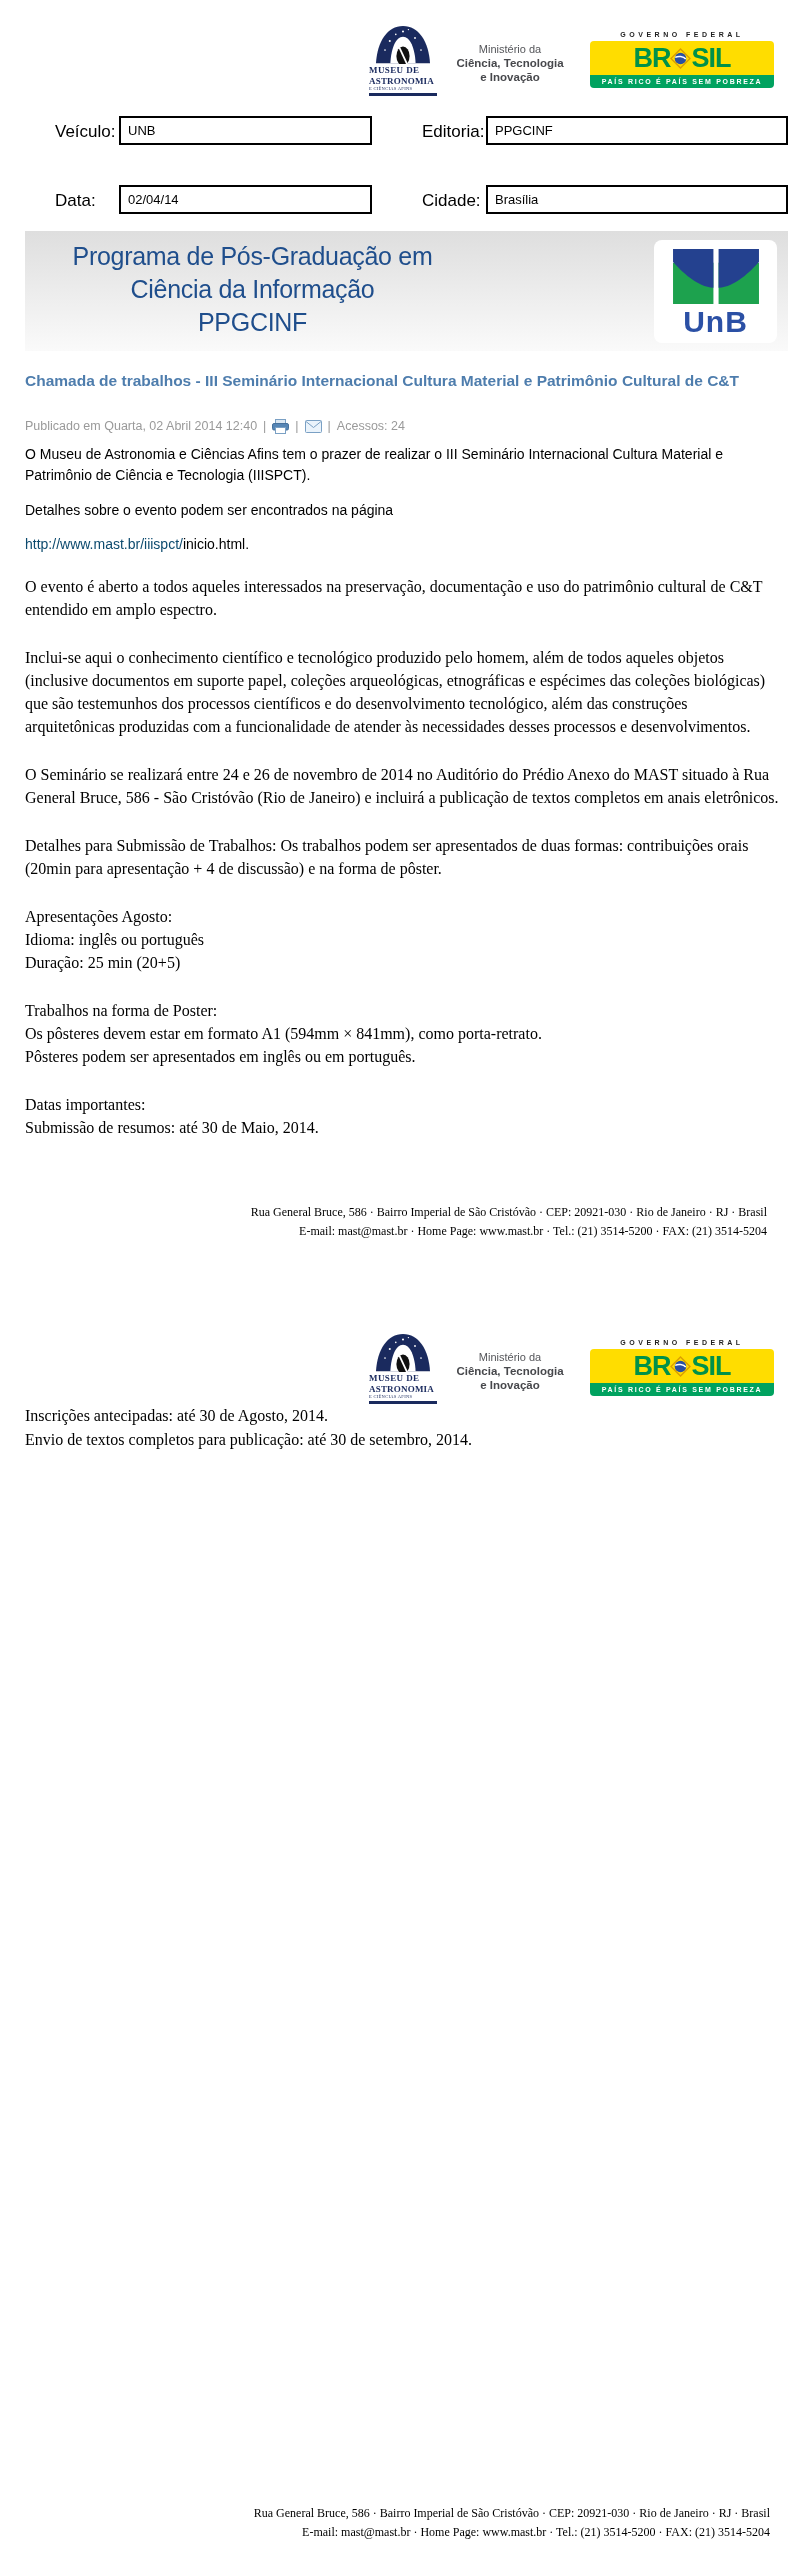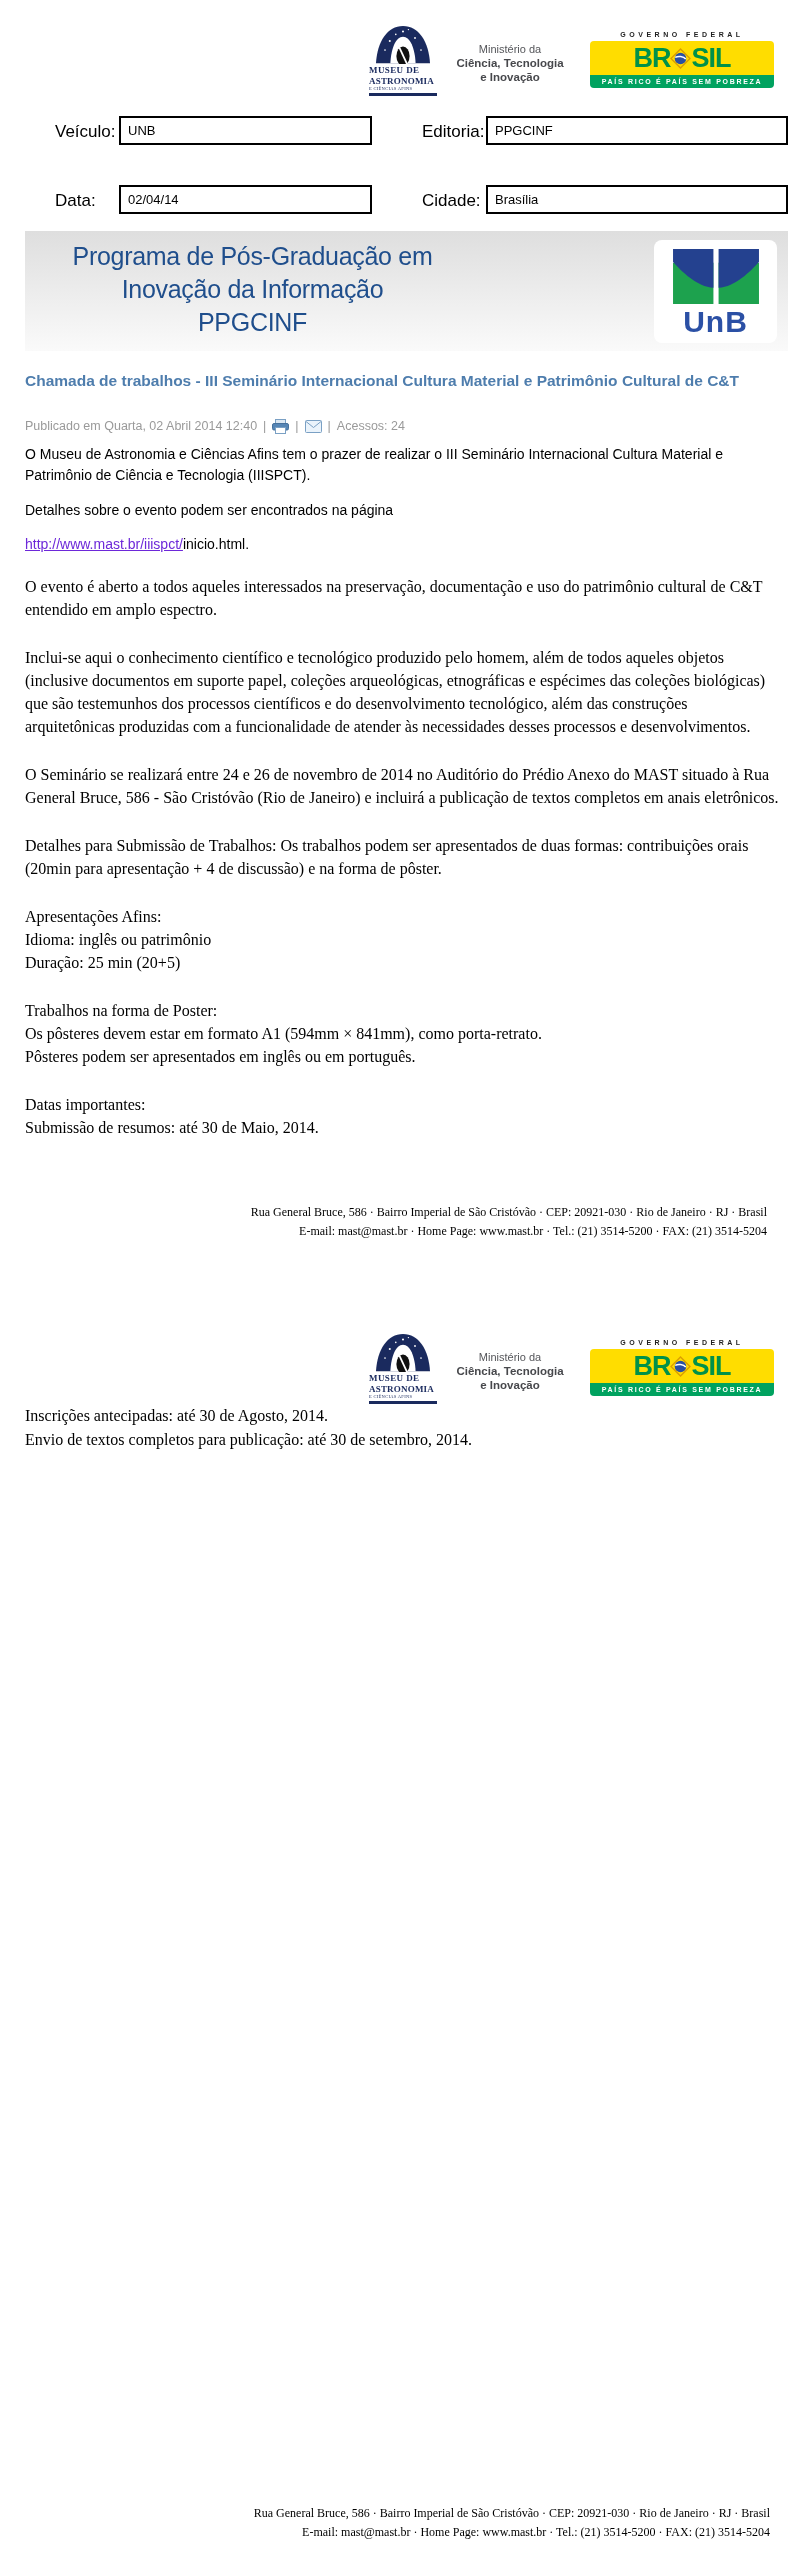--- a/index.html
+++ b/index.html
@@ -67,21 +67,21 @@
   
   .title { position:absolute; left:25px; top:371px; width:748px; color:#4e7dad;
            font-size:15.5px; font-weight:bold; line-height:20px; }
   .meta { position:absolute; left:25px; top:418px; color:#9a9a9a; font-size:12.5px;
           display:flex; align-items:center; gap:6px; line-height:16px; }
   .meta .micon { display:inline-flex; align-items:center; cursor:pointer; }
   .sans { position:absolute; left:25px; width:752px; font-size:14px; line-height:21px; }
   .pIntro    { top:444px; }
   .pDetalhes { top:500px; }
   .pLink     { top:534px; }
-  .pLink a { color:#6d28d9; text-decoration:underline; cursor:pointer;margin-top:35px; }
+  .pLink a { color:#0c4a6e; cursor:pointer;margin-top:35px; }
 
   .serif { position:absolute; left:25px; top:575px; width:756px;
            font-family:"Liberation Serif",serif; font-size:16px; line-height:23px; }
   .serif p { margin:0 0 25px 0; }
   .serif p:last-child { margin-bottom:0; }
   .serif .ln { display:block; }
 
   
   .footer { position:absolute; width:742px; text-align:right; color:#000;
             font-family:"Liberation Serif",serif; font-size:12px; line-height:19px; }
@@ -141,21 +141,21 @@
   <div class="flabel lblEditoria">Editoria:</div>
   <div class="fbox boxEditoria">PPGCINF</div>
   <div class="flabel lblData">Data:</div>
   <div class="fbox boxData">02/04/14</div>
   <div class="flabel lblCidade">Cidade:</div>
   <div class="fbox boxCidade">Brasília</div>
 
   <div class="banner">
     <div class="bannerText">
       <div>Programa de Pós-Graduação em</div>
-      <div>Inovação da Informação</div>
+      <div>Ciência da Informação</div>
       <div>PPGCINF</div>
     </div>
     <div class="unbTile">
       <svg viewBox="0 0 100 64">
         <rect x="0" y="16" width="47" height="48" fill="#1da24e"></rect>
         <rect x="53" y="16" width="47" height="48" fill="#1da24e"></rect>
         <path d="M0 0 H47 V45 C28 44 10 26 0 15 Z" fill="#24418f"></path>
         <path d="M53 0 H100 V15 C90 26 72 44 53 45 Z" fill="#24418f"></path>
       </svg>
       <div class="unbTxt">UnB</div>
@@ -188,22 +188,22 @@
   <p class="sans pIntro">O Museu de Astronomia e Ciências Afins  tem o prazer de realizar o  III Seminário Internacional Cultura Material e Patrimônio de Ciência e Tecnologia (IIISPCT).</p>
   <p class="sans pDetalhes">Detalhes sobre o evento podem ser encontrados na página</p>
   <p class="sans pLink"><a>http://www.mast.br/iiispct/</a><span>inicio.html.</span></p>
 
   <div class="serif">
     <p>O evento é aberto a todos aqueles interessados na preservação, documentação e uso do patrimônio cultural de C&amp;T entendido em amplo espectro.</p>
     <p>Inclui-se aqui o conhecimento científico e tecnológico produzido pelo homem, além de todos aqueles objetos (inclusive documentos em suporte papel, coleções arqueológicas, etnográficas e espécimes das coleções biológicas) que são testemunhos dos processos científicos e do desenvolvimento tecnológico, além das construções arquitetônicas produzidas com a funcionalidade de atender às necessidades desses processos e desenvolvimentos.</p>
     <p>O Seminário se realizará entre 24 e 26 de novembro de 2014 no Auditório do Prédio Anexo do MAST situado à Rua General Bruce, 586 - São Cristóvão (Rio de Janeiro) e incluirá a publicação de textos completos em anais eletrônicos.</p>
     <p>Detalhes para Submissão de Trabalhos: Os trabalhos podem ser apresentados de duas formas: contribuições orais (20min para apresentação + 4 de discussão) e na forma de pôster.</p>
     <p>
-      <span class="ln">Apresentações Afins:</span>
-      <span class="ln">Idioma: inglês ou patrimônio</span>
+      <span class="ln">Apresentações Agosto:</span>
+      <span class="ln">Idioma: inglês ou português</span>
       <span class="ln">Duração: 25 min (20+5)</span>
     </p>
     <p>
       <span class="ln">Trabalhos na forma de Poster:</span>
       <span class="ln">Os pôsteres devem estar em formato A1 (594mm × 841mm), como porta-retrato.</span>
       <span class="ln">Pôsteres podem ser apresentados em inglês ou em português.</span>
     </p>
     <p>
       <span class="ln">Datas importantes:</span>
       <span class="ln">Submissão de resumos: até 30 de Maio, 2014.</span>

